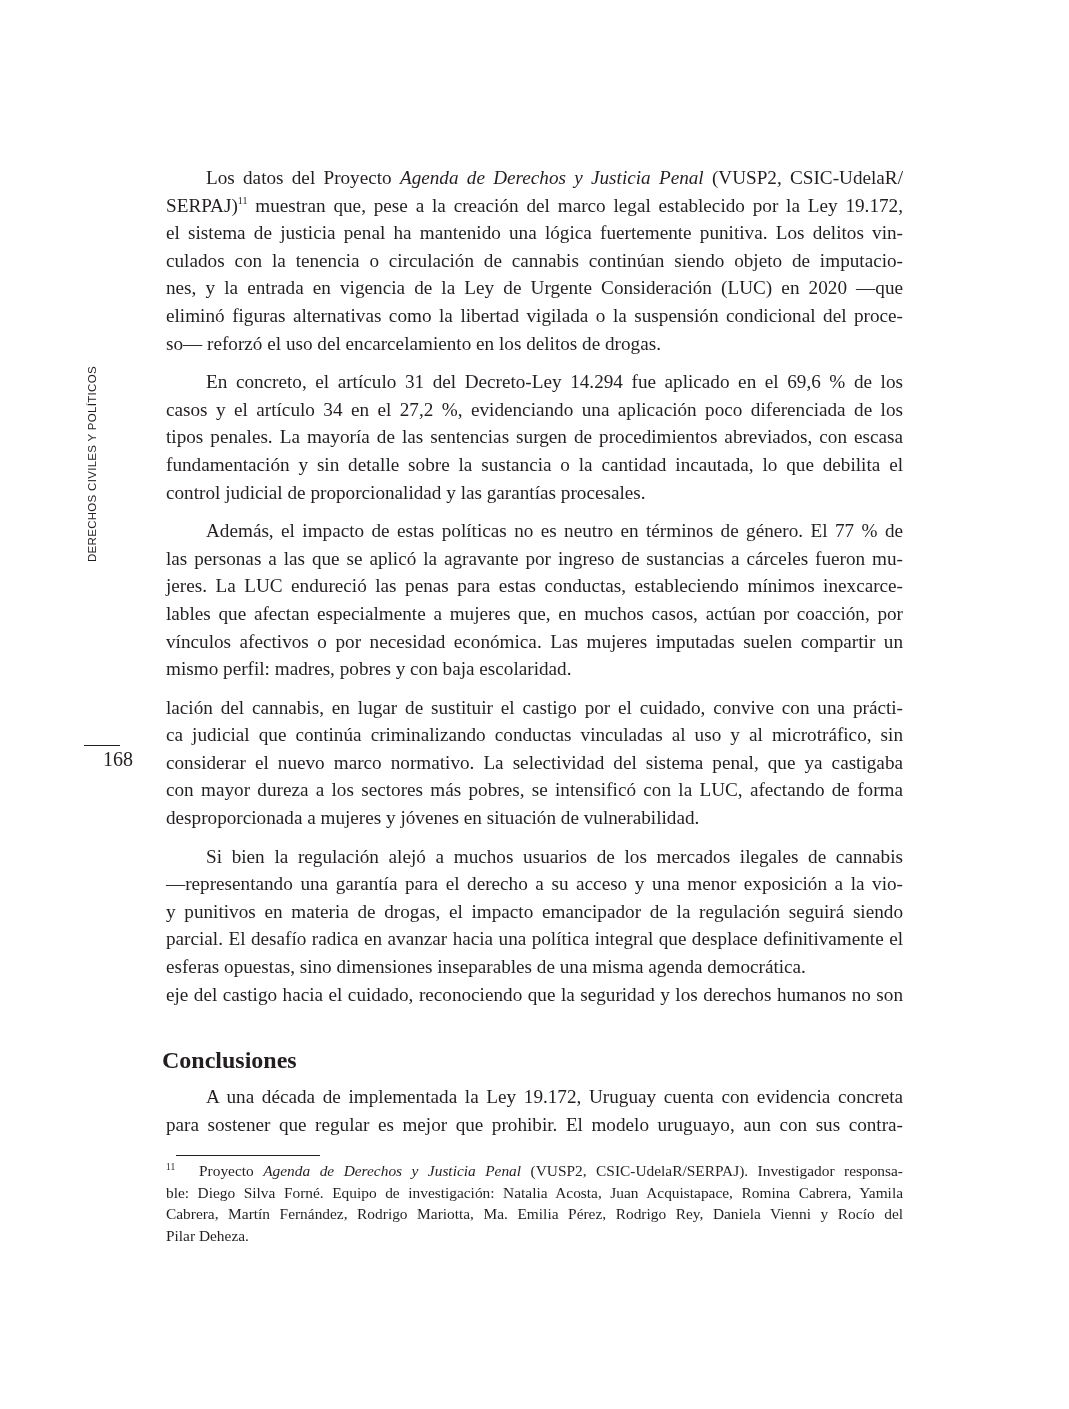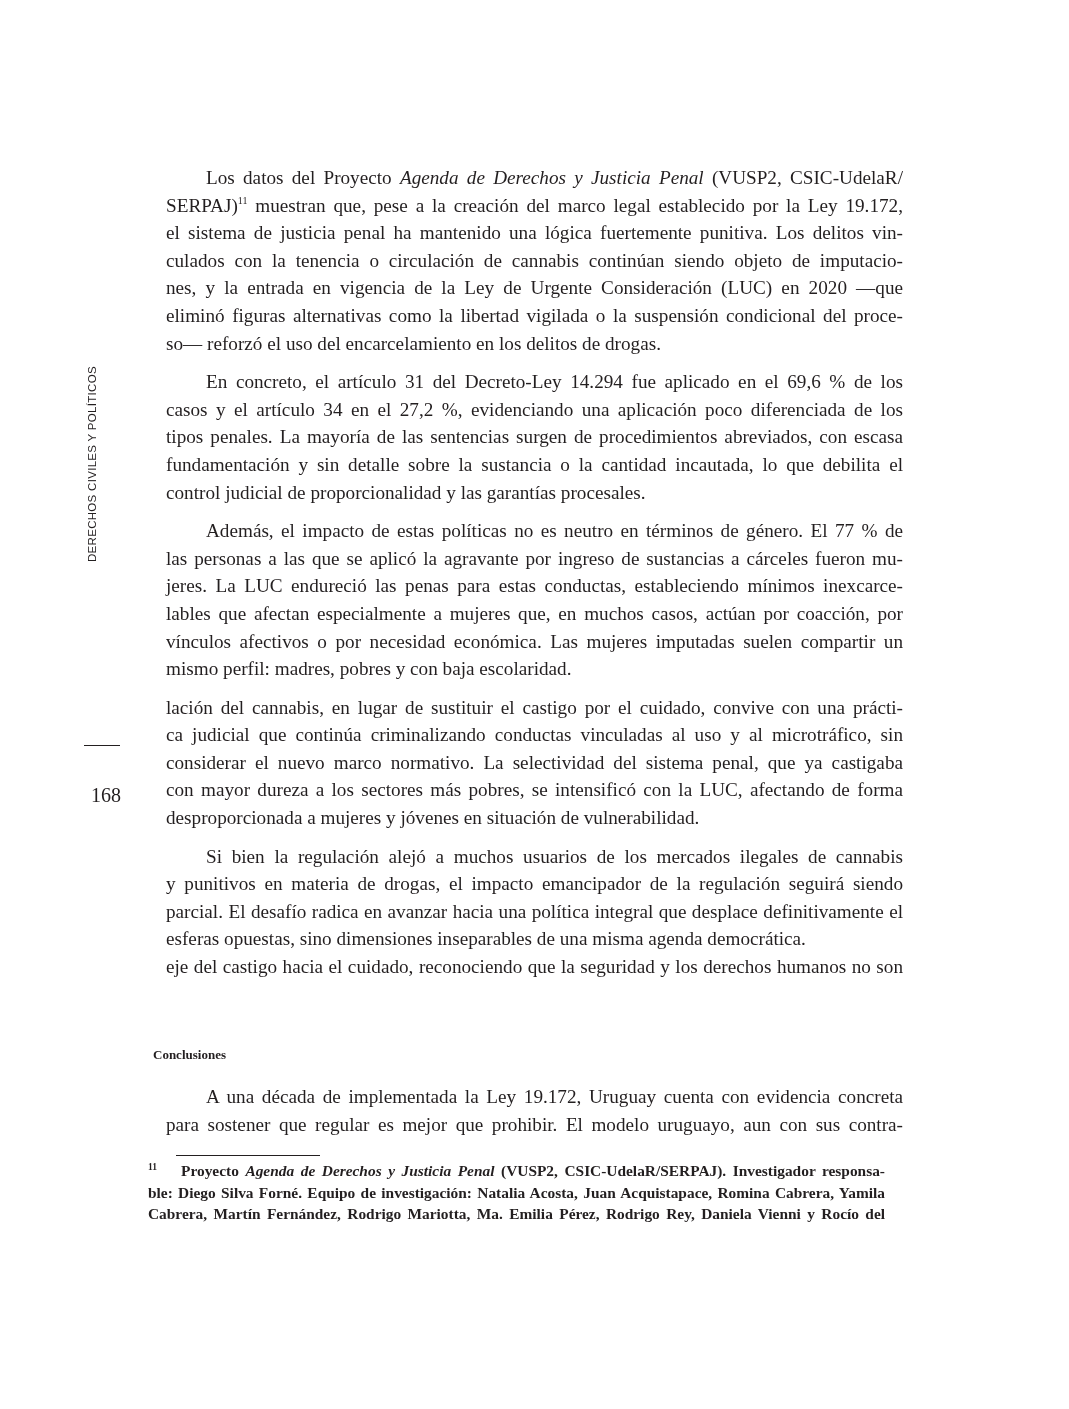--- a/index.html
+++ b/index.html
@@ -7,40 +7,40 @@
          font-family: "Liberation Serif", "DejaVu Serif", serif; color: #231f20; }
   .page { position: absolute; left: 0; top: 0; width: 1069px; height: 1409px; }
 
   .side-title { position: absolute; left: 86px; top: 562px; width: 200px;
     transform-origin: 0 0; transform: rotate(-90deg);
     font-family: "Liberation Sans", "DejaVu Sans", sans-serif; font-size: 11.5px;
     letter-spacing: 0.3px; color: #231f20; white-space: nowrap; }
 
   .page-num-rule { position: absolute; left: 84px; top: 745px; width: 36px; height: 0;
     border-top: 1.3px solid #231f20; }
-  .page-num { position: absolute; left: 88px; top: 748px; width: 36px; text-align: center;
-    font-size: 20px; color: #231f20; margin-top: 36px; }
+  .page-num { position: absolute; left: 100px; top: 748px; width: 36px; text-align: center;
+    font-size: 20px; color: #231f20; }
 
   .body-text { position: absolute; left: 166px; top: 164px; width: 737px; }
   .para { margin: 0 0 11px 0; }
   .line { display: block; height: 27.6px; line-height: 27.6px; font-size: 19.2px;
           text-align: justify; text-align-last: justify; white-space: nowrap; overflow: visible; }
   .line.last { text-align-last: left; }
   .line.indent { padding-left: 40px; }
   sup.fn { font-size: 10px; vertical-align: 0; position: relative; top: -8px; }
   em { font-style: italic; }
 
-  .heading { position: absolute; left: 153px; top: 1047px; font-weight: bold;
-    font-size: 13px; color: #231f20; }
+  .heading { position: absolute; left: 162px; top: 1047px; font-weight: bold;
+    font-size: 24px; color: #231f20; }
 
   .conclusion { position: absolute; left: 166px; top: 1083px; width: 737px; }
 
   .footnote-rule { position: absolute; left: 176px; top: 1155px; width: 144px; height: 0;
     border-top: 1.3px solid #231f20; }
-  .footnotes { position: absolute; left: 148px; top: 1160px; width: 737px; font-weight: bold; }
+  .footnotes { position: absolute; left: 166px; top: 1160px; width: 737px; }
   .fline { display: block; height: 21.6px; line-height: 21.6px; font-size: 15.4px;
            text-align: justify; text-align-last: justify; white-space: nowrap; }
   .fline.last { text-align-last: left; }
   .fn-mark { display: inline-block; width: 33px; font-size: 9.5px; position: relative; top: -6px; }
 </style>
 </head>
 <body>
 
 <div class="page">
 
@@ -76,20 +76,21 @@
       </div>
     <div class="para">
         <span class="line"><span>lación del cannabis, en lugar de sustituir el castigo por el cuidado, convive con una prácti-</span></span>
         <span class="line"><span>ca judicial que continúa criminalizando conductas vinculadas al uso y al microtráfico, sin</span></span>
         <span class="line"><span>considerar el nuevo marco normativo. La selectividad del sistema penal, que ya castigaba</span></span>
         <span class="line"><span>con mayor dureza a los sectores más pobres, se intensificó con la LUC, afectando de forma</span></span>
         <span class="line last"><span>desproporcionada a mujeres y jóvenes en situación de vulnerabilidad.</span></span>
       </div>
     <div class="para">
         <span class="line indent"><span>Si bien la regulación alejó a muchos usuarios de los mercados ilegales de cannabis</span></span>
+        <span class="line"><span>—representando una garantía para el derecho a su acceso y una menor exposición a la vio-</span></span>
         <span class="line"><span>y punitivos en materia de drogas, el impacto emancipador de la regulación seguirá siendo</span></span>
         <span class="line"><span>parcial. El desafío radica en avanzar hacia una política integral que desplace definitivamente el</span></span>
         <span class="line last"><span>esferas opuestas, sino dimensiones inseparables de una misma agenda democrática.</span></span>
         <span class="line"><span>eje del castigo hacia el cuidado, reconociendo que la seguridad y los derechos humanos no son</span></span>
       </div>
   </div>
 
   <div class="heading">Conclusiones</div>
 
   <div class="conclusion">
@@ -98,16 +99,17 @@
         <span class="line"><span>para sostener que regular es mejor que prohibir. El modelo uruguayo, aun con sus contra-</span></span>
       </div>
   </div>
 
   <div class="footnote-rule"></div>
   <div class="footnotes">
     <div>
         <span class="fline"><span class="fn-mark">11</span><span>Proyecto </span><em>Agenda de Derechos y Justicia Penal</em><span> (VUSP2, CSIC-UdelaR/SERPAJ). Investigador responsa-</span></span>
         <span class="fline"><span>ble: Diego Silva Forné. Equipo de investigación: Natalia Acosta, Juan Acquistapace, Romina Cabrera, Yamila</span></span>
         <span class="fline"><span>Cabrera, Martín Fernández, Rodrigo Mariotta, Ma. Emilia Pérez, Rodrigo Rey, Daniela Vienni y Rocío del</span></span>
+        <span class="fline last"><span>Pilar Deheza.</span></span>
       </div>
   </div>
 
 </div>
 
 </body></html>

